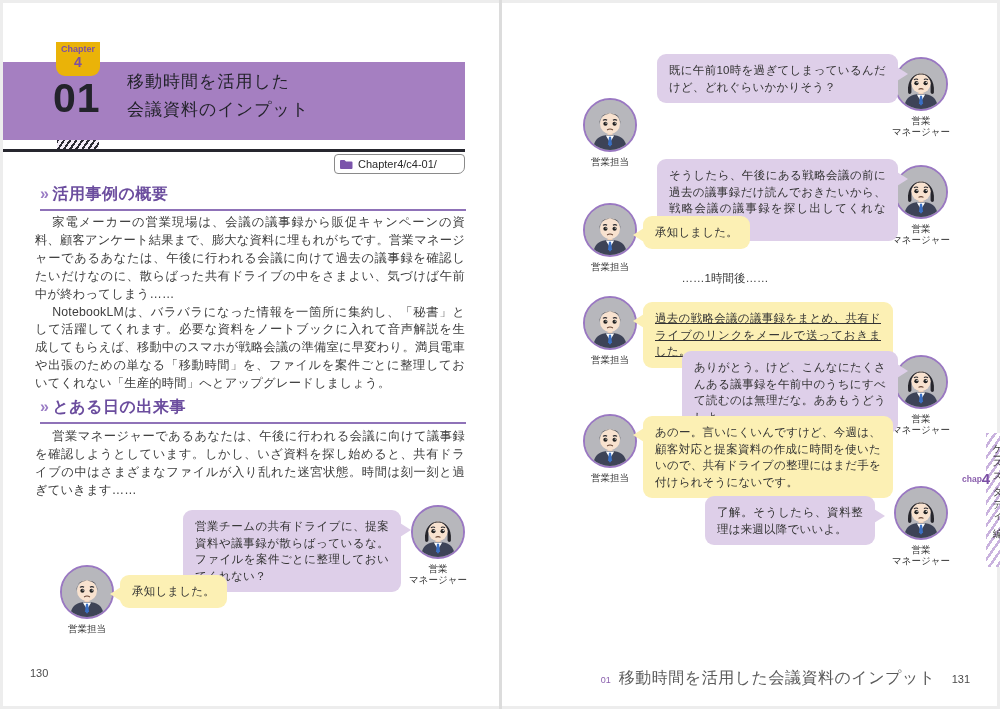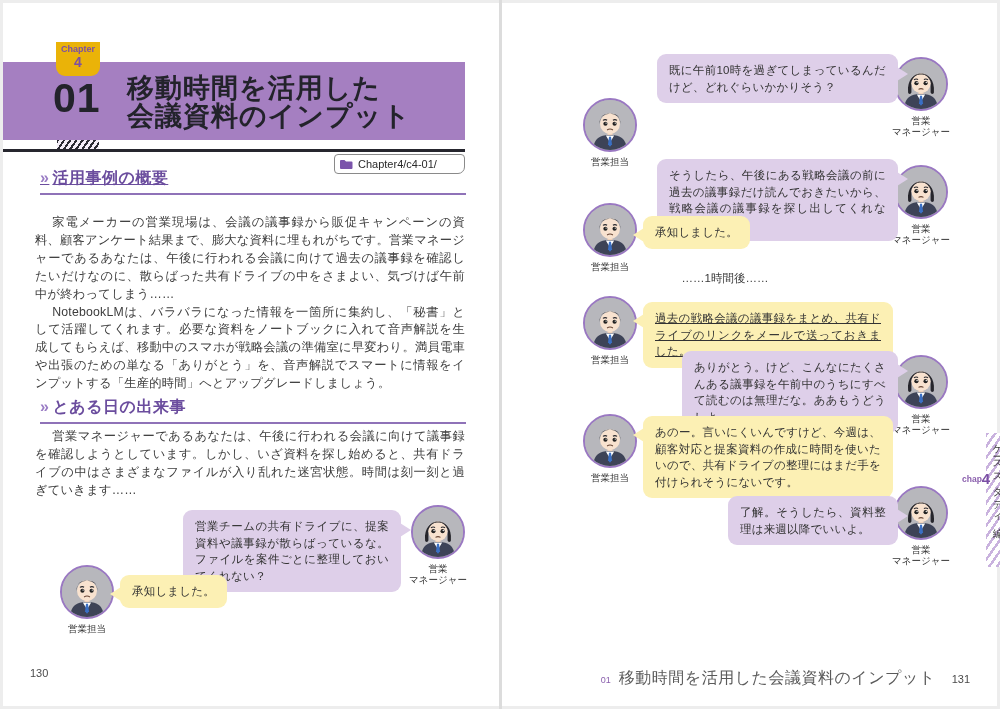--- a/index.html
+++ b/index.html
@@ -8,35 +8,35 @@
           box-shadow:inset 0 0 0 3px #ededed;}
   .center-divider{position:absolute;left:499px;top:0;width:3px;height:709px;background:#dcdcdc;}
 
   
   .chapter-tab{position:absolute;left:56px;top:42px;width:44px;height:34px;background:#eab308;
                border-radius:0 0 9px 9px;z-index:2;text-align:center;color:#7b4fa5;}
   .chapter-tab .cword{font-size:9px;font-weight:bold;display:block;margin-top:2px;}
   .chapter-tab .cnum{font-size:14px;font-weight:bold;display:block;margin-top:0px;}
   .banner{position:absolute;left:3px;top:62px;width:462px;height:78px;background:#a57fc1;}
   .banner-num{position:absolute;left:50px;top:13px;font-size:41px;font-weight:bold;color:#23232b;letter-spacing:1px;}
-  .banner-title{position:absolute;left:124px;top:12px;font-size:27px;line-height:28px;font-weight:bold;
+  .banner-title{position:absolute;left:124px;top:6px;font-size:17px;line-height:28px;font-weight:normal;
                 color:#23232b;white-space:pre-line;letter-spacing:1px;}
   .banner-hatch{position:absolute;left:57px;top:140px;width:42px;height:9px;
                 background:repeating-linear-gradient(125deg,#2b2b33 0 2px,#f4eef8 2px 5px);}
   .banner-rule{position:absolute;left:3px;top:149px;width:462px;height:3px;background:#26262e;}
   .folder-tag{position:absolute;top:154px;left:334px;width:131px;height:20px;border:1.5px solid #8a8a8a;
               border-radius:4px 4px 7px 4px;background:#fff;display:flex;align-items:center;padding:0 4px;box-sizing:border-box;}
   .folder-tag svg{flex:none;margin-right:5px;}
   .folder-tag .ftext{font-size:11px;color:#2a2a2a;white-space:nowrap;}
 
   
   .sec-head{position:absolute;left:40px;width:426px;border-bottom:2px solid #8f72b8;padding-bottom:4px;
             font-size:16px;font-weight:bold;color:#6b4d9e;letter-spacing:0.5px;}
   .sec-head .marker{color:#9a7cc5;margin-right:3px;}
-  .sec1-head{top:168px;text-decoration:underline;}
+  .sec1-head{top:184px;}
   .sec2-head{top:397px;}
   .body-block{position:absolute;left:35px;width:430px;font-size:12.3px;line-height:17.9px;color:#3d3d3d;
               text-align:justify;letter-spacing:0.2px;}
   .body-block p{margin:0;text-indent:1.4em;}
   .sec1-body{top:214px;}
   .sec2-body{top:428px;}
 
   
   .chat-row{position:absolute;display:flex;align-items:flex-start;}
   .avatar-wrap{display:flex;flex-direction:column;align-items:center;width:86px;flex:none;}
@@ -60,21 +60,21 @@
 
   
   .rp1{top:54px;right:36px;}   .rp1 .bubble{width:241px;margin-right:-20px;} .rp1 .avatar-wrap{margin-top:3px;}
   .rp2{top:98px;left:567px;}   .rp2 .bubble{width:246px;margin-left:-10px;margin-top:6px;}
   .rp3{top:159px;right:36px;}  .rp3 .bubble{width:241px;margin-right:-20px;} .rp3 .avatar-wrap{margin-top:6px;}
   .rp4{top:203px;left:567px;}  .rp4 .bubble{margin-left:-10px;margin-top:13px;}
   .time-divider{position:absolute;top:271px;left:545px;width:360px;text-align:center;font-size:11.5px;color:#3a3a3a;}
   .rp6{top:296px;left:567px;}  .rp6 .bubble{width:250px;margin-left:-10px;margin-top:6px;text-decoration:underline;}
   .rp7{top:351px;right:36px;}  .rp7 .bubble{width:216px;margin-right:-20px;} .rp7 .avatar-wrap{margin-top:4px;}
   .rp8{top:414px;left:567px;}  .rp8 .bubble{width:250px;margin-left:-10px;margin-top:2px;}
-  .rp9{top:486px;right:36px;}  .rp9 .bubble{width:170px;margin-right:-20px;margin-top:10px;}
+  .rp9{top:486px;right:36px;gap:23px;}  .rp9 .bubble{width:170px;margin-right:-20px;margin-top:10px;}
 
   
   .side-tab{position:absolute;right:0;top:433px;width:40px;height:134px;}
   .side-hatch{position:absolute;right:0;top:0;width:14px;height:134px;
               background:repeating-linear-gradient(125deg,#c9b2de 0 2.5px,#ffffff 2.5px 6.5px);}
   .side-text{position:absolute;right:15px;top:4px;width:23px;display:flex;flex-direction:row;align-items:center;}
   .side-chap{font-size:8.5px;font-weight:bold;color:#8a5fad;}
   .side-num{font-size:15px;font-weight:bold;color:#7b4fa5;line-height:16px;}
   .side-line{width:13px;height:2px;background:#7b4fa5;margin:5px 0 6px 0;}
   .side-vlabel{writing-mode:vertical-rl;font-size:10px;color:#3a3a3a;letter-spacing:2px;}
@@ -106,21 +106,21 @@
   <div class="folder-tag">
     <svg width="14" height="11" viewBox="0 0 14 11">
         <path d="M1 2 Q1 1 2 1 L5.5 1 L7 2.5 L12.5 2.5 Q13.5 2.5 13.5 3.5 L13.5 9 Q13.5 10 12.5 10 L2 10 Q1 10 1 9 Z" fill="#7b54ab"></path>
       </svg>
     <span class="ftext">Chapter4/c4-01/</span>
   </div>
 
   <div class="sec-head sec1-head"><span class="marker">»</span><span>活用事例の概要</span></div>
   <div class="body-block sec1-body">
     <p>家電メーカーの営業現場は、会議の議事録から販促キャンペーンの資料、顧客アンケート結果まで、膨大な資料に埋もれがちです。営業マネージャーであるあなたは、午後に行われる会議に向けて過去の議事録を確認したいだけなのに、散らばった共有ドライブの中をさまよい、気づけば午前中が終わってしまう……</p>
-    <p>NotebookLMは、バラバラになった情報を一箇所に集約し、「秘書」として活躍してくれます。必要な資料をノートブックに入れて音声解説を生成してもらえば、移動中のスマホが戦略会議の準備室に早変わり。満員電車や出張のための単なる「ありがとう」を、音声解説でスマートに情報をインプットする「生産的時間」へとアップグレードしましょう。</p>
+    <p>NotebookLMは、バラバラになった情報を一箇所に集約し、「秘書」として活躍してくれます。必要な資料をノートブックに入れて音声解説を生成してもらえば、移動中のスマホが戦略会議の準備室に早変わり。満員電車や出張のための単なる「移動時間」を、ファイルを案件ごとに整理しておいてくれない「生産的時間」へとアップグレードしましょう。</p>
   </div>
 
   <div class="sec-head sec2-head"><span class="marker">»</span><span>とある日の出来事</span></div>
   <div class="body-block sec2-body">
     <p>営業マネージャーであるあなたは、午後に行われる会議に向けて議事録を確認しようとしています。しかし、いざ資料を探し始めると、共有ドライブの中はさまざまなファイルが入り乱れた迷宮状態。時間は刻一刻と過ぎていきます……</p>
   </div>
 
   <div class="chat-row lp1">
     <div class="bubble purple tail-right"><span>営業チームの共有ドライブに、提案資料や議事録が散らばっているな。ファイルを案件ごとに整理しておいてくれない？</span></div>
     <div class="avatar-wrap">

